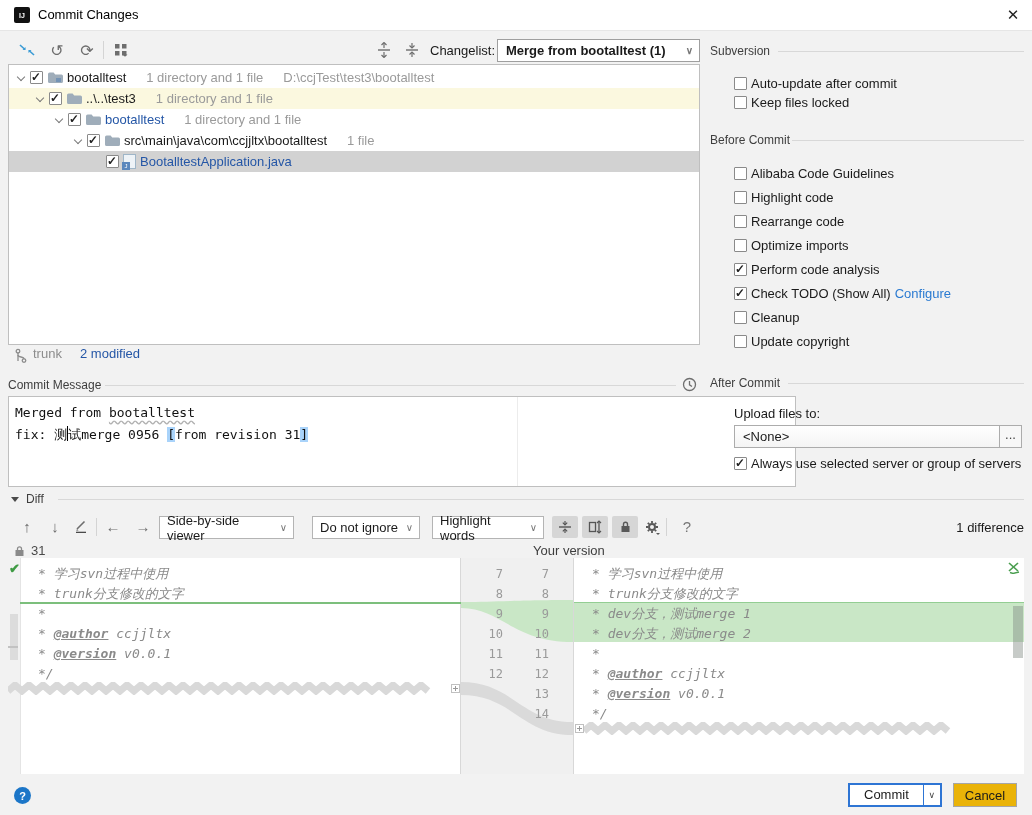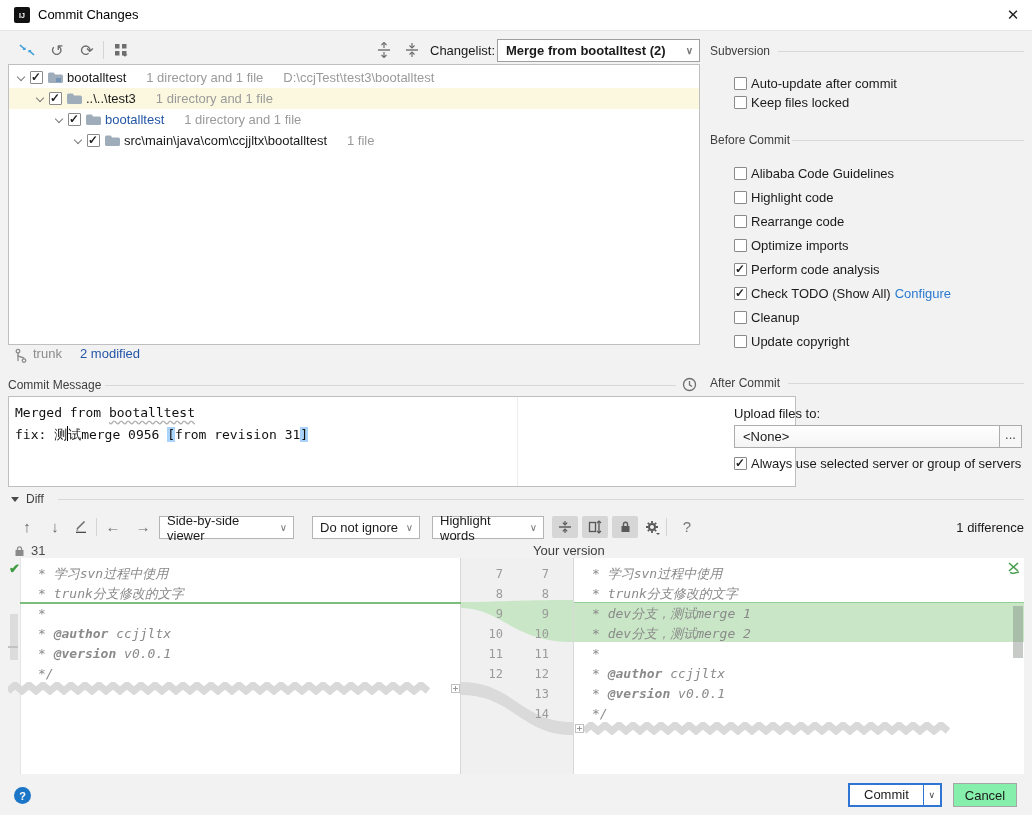--- a/index.html
+++ b/index.html
@@ -58,34 +58,34 @@
   .toggle.onbg{background:#d6d6d6;border-radius:2px}
   .arrtxt{color:#6e6e6e;font-size:15px}
   
   .diffwrap{left:8px;top:558px;width:1016px;height:216px;background:#fff;border-bottom:1px solid #cfcfcf;box-sizing:border-box}
   .lpane{position:absolute;left:0;top:0;width:453px;height:216px;background:#fff;border-right:1px solid #d8d8d8;box-sizing:border-box}
   .gutter{position:absolute;left:453px;top:0;width:112px;height:216px;background:#f0f0f0}
   .rpane{position:absolute;left:565px;top:0;width:451px;height:216px;background:#fff;border-left:1px solid #d8d8d8;box-sizing:border-box}
   .lstrip{position:absolute;left:0;top:0;width:12px;height:216px;background:#f2f2f2;border-right:1px solid #e4e4e4}
   .cl{position:absolute;height:20px;line-height:20px;font-family:"DejaVu Sans Mono",monospace;
       font-size:13px;font-style:italic;color:#8a8a8a;white-space:pre}
-  .cl .tag{font-weight:bold;}
+  .cl .tag{font-weight:bold;text-decoration:underline}
   .grow{position:absolute;left:0;width:100%;background:#c9e7c6}
   .num{position:absolute;width:40px;text-align:right;font-family:"DejaVu Sans Mono",monospace;font-size:12px;color:#9a9a9a;height:20px;line-height:20px}
   .plusbox{position:absolute;width:9px;height:9px;background:#fff;border:1px solid #c0c0c0;box-sizing:border-box}
   .plusbox::before{content:"";position:absolute;left:1px;top:3px;width:5px;height:1px;background:#9a9a9a}
   .plusbox::after{content:"";position:absolute;left:3px;top:1px;width:1px;height:5px;background:#9a9a9a}
   
   .footer{left:0;top:775px;width:1032px;height:40px;background:#f2f2f2}
   .helpbtn{left:14px;top:787px;width:17px;height:17px;border-radius:50%;background:#1c76c8;color:#fff;
            font-size:11px;font-weight:bold;display:flex;align-items:center;justify-content:center}
   .commitbtn{left:848px;top:783px;height:24px;border:2px solid #2e75d4;background:#fff;display:flex;box-sizing:border-box}
   .commitbtn .main{padding:0 14px;line-height:20px}
   .commitbtn .split{width:16px;border-left:1px solid #2e75d4;display:flex;align-items:center;justify-content:center;font-size:9px;color:#444}
-  .cancelbtn{left:953px;top:783px;width:64px;height:24px;border:1px solid #a6a6a6;background:#86efac;
+  .cancelbtn{left:953px;top:783px;width:64px;height:24px;border:1px solid #a6a6a6;background:#eab308;
              display:flex;align-items:center;justify-content:center;box-sizing:border-box}
   .link{color:#2a7ad1}
   .icon-svg{display:block}
 </style>
 </head>
 <body>
 
 <div class="abs titlebar">
   <div class="abs logo">IJ</div>
   <div class="abs wtitle">Commit Changes</div>
@@ -123,21 +123,21 @@
 <div class="abs tbicon" style="left:401px">
   <svg class="icon-svg" width="16" height="16" viewBox="0 0 16 16">
       <path d="M2 8 H14" stroke="#6e6e6e" stroke-width="1.4"></path>
       <path d="M8 1 V5 M8 15 V11" stroke="#6e6e6e" stroke-width="1.2"></path>
       <path d="M5.5 3.5 L8 6 L10.5 3.5" fill="none" stroke="#6e6e6e" stroke-width="1.2"></path>
       <path d="M5.5 12.5 L8 10 L10.5 12.5" fill="none" stroke="#6e6e6e" stroke-width="1.2"></path>
     </svg>
 </div>
 <div class="abs cl-label">Changelist:</div>
 <div class="abs combo changelist">
-  <span>Merge from bootalltest (2)</span>
+  <span>Merge from bootalltest (1)</span>
   <span class="chev">∨</span>
 </div>
 
 <div class="abs tree">
   <div style="height:2px"></div>
   <div class="trow" style="padding-left:6px">
     <span class="twisty"></span>
     <span class="cb on"></span>
     <span class="ficon"><svg width="16" height="13" viewBox="0 0 16 13">
           <path d="M1 3 q0 -1.6 1.6 -1.6 h4 l1.6 2 h6.2 q1.6 0 1.6 1.6 v5.4 q0 1.6 -1.6 1.6 h-11.8 q-1.6 0 -1.6 -1.6 Z" fill="#9fadba"></path>
@@ -166,20 +166,25 @@
     <span class="tmeta">1 directory and 1 file</span>
   </div>
   <div class="trow" style="padding-left:63px">
     <span class="twisty"></span>
     <span class="cb on"></span>
     <span class="ficon"><svg width="16" height="13" viewBox="0 0 16 13">
           <path d="M1 3 q0 -1.6 1.6 -1.6 h4 l1.6 2 h6.2 q1.6 0 1.6 1.6 v5.4 q0 1.6 -1.6 1.6 h-11.8 q-1.6 0 -1.6 -1.6 Z" fill="#9fadba"></path>
         </svg></span>
     <span class="tname">src\main\java\com\ccjjltx\bootalltest</span>
     <span class="tmeta">1 file</span>
+  </div>
+  <div class="trow sel" style="padding-left:97px">
+    <span class="cb on"></span>
+    <span class="javaicon"></span>
+    <span class="tname blue">BootalltestApplication.java</span>
   </div>
 </div>
 
 <div class="abs statustxt" style="left:14px;top:348px;width:18px;height:16px">
   <svg width="14" height="16" viewBox="0 0 14 16">
       <circle cx="4" cy="3.2" r="1.8" fill="none" stroke="#8c8c8c" stroke-width="1.3"></circle>
       <path d="M4 5 V13" stroke="#8c8c8c" stroke-width="1.3"></path>
       <path d="M4 7 C4 10 10 8 10 11" fill="none" stroke="#8c8c8c" stroke-width="1.3"></path>
       <circle cx="10" cy="12.6" r="1.8" fill="none" stroke="#8c8c8c" stroke-width="1.3"></circle>
     </svg>

